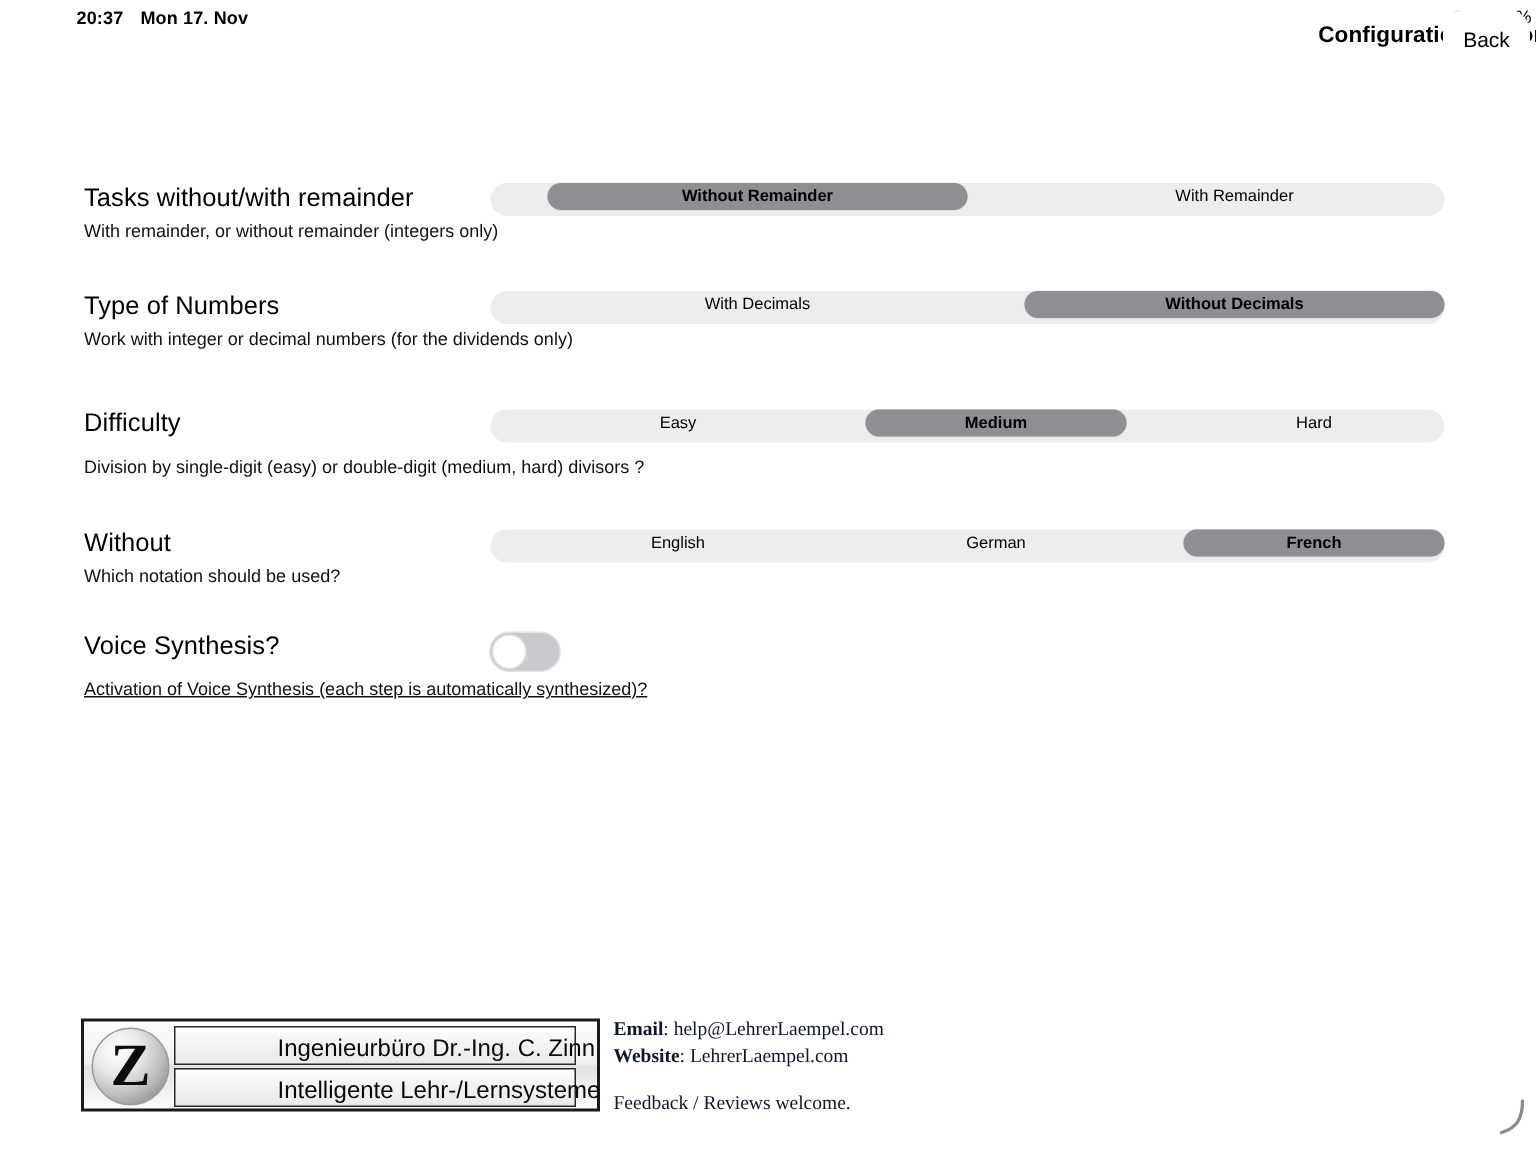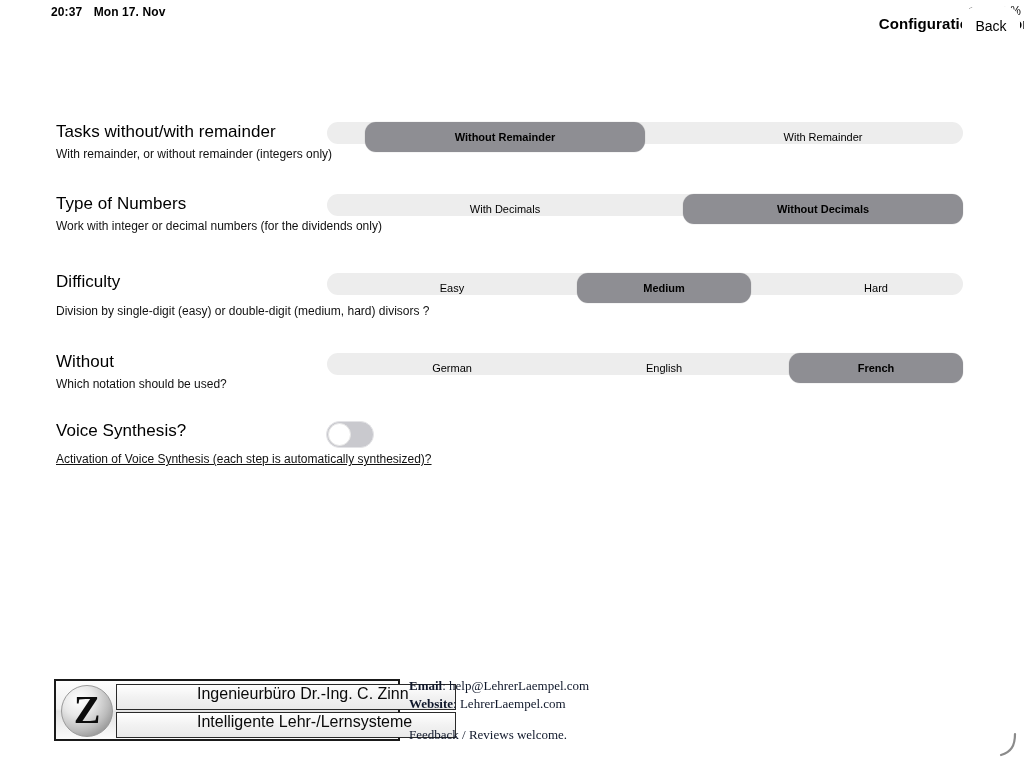--- a/index.html
+++ b/index.html
@@ -138,21 +138,21 @@
     left: 327px;
     width: 636px;
     height: 22px;
     background: #ededed;
     border-radius: 11px;
     display: flex;
     overflow: visible;
   }
   .segment {
     flex: 1 1 0;
-    height: 30px;
+    height: 18px;
     border-radius: 11px;
     display: flex;
     align-items: center;
     justify-content: center;
     font-size: 11px;
     color: #000;
     position: relative;
     z-index: 2;
     cursor: default;
     margin-left: 38px;
@@ -226,27 +226,27 @@
     font-size: 40px;
     font-weight: bold;
     line-height: 1;
     color: #0c0c0c;
     position: relative;
     top: -1px;
   }
   .logo-line {
     position: absolute;
     left: 58px;
-    width: 340px;
+    width: 268px;
     height: 26px;
     border: 1px solid #2a2a2a;
     background: linear-gradient(180deg,#ffffff 0%,#f2f2f2 50%,#eaeaea 100%);
     display: flex;
-    align-items: flex-start;
-    padding-left: 20px;
+    align-items: flex-end;
+    padding-left: 8px;
     font-size: 16px;
     color: #0a0a0a;
     white-space: nowrap;
   }
   .logo-line-1 { top: 1px; }
   .logo-line-2 { top: 29px; }
 
   .contact {
     position: absolute;
     left: 409px;
@@ -321,22 +321,22 @@
     <div class="segment">Easy</div>
     <div class="segment selected">Medium</div>
     <div class="segment">Hard</div>
   </div>
 </div>
 
 <div class="row" style="top:352px;">
   <div class="row-label">Without</div>
   <div class="row-desc" style="top:25px;">Which notation should be used?</div>
   <div class="segmented" style="top:1px;">
+    <div class="segment">English</div>
     <div class="segment">German</div>
-    <div class="segment">English</div>
     <div class="segment selected">French</div>
   </div>
 </div>
 
 <div class="row" style="top:421px;">
   <div class="row-label">Voice Synthesis?</div>
   <div class="row-desc" style="top:31px;text-decoration:underline;">Activation of Voice Synthesis (each step is automatically synthesized)?</div>
   <div class="toggle" style="top:0px;">
     <div class="knob"></div>
   </div>

